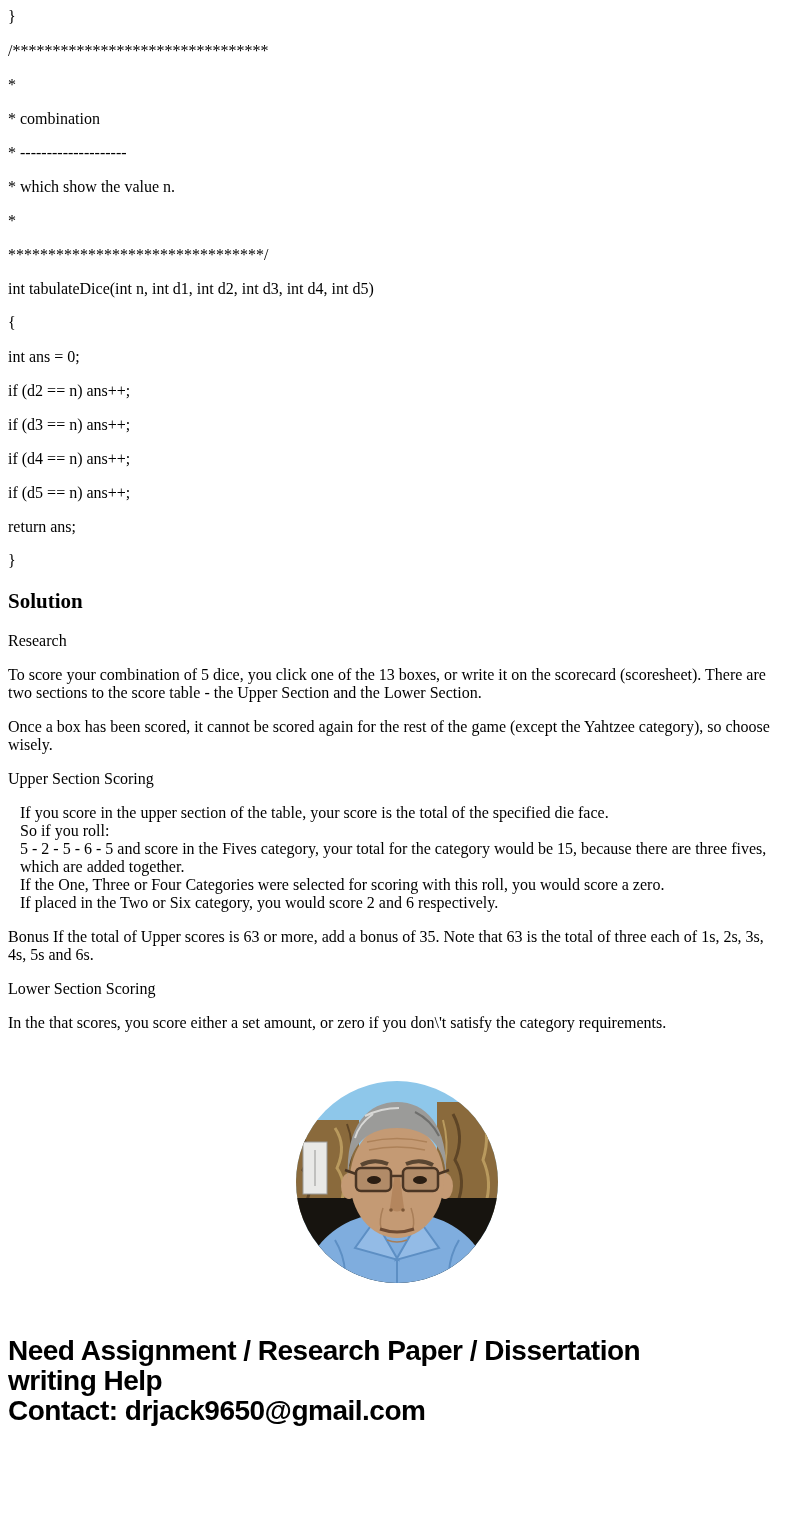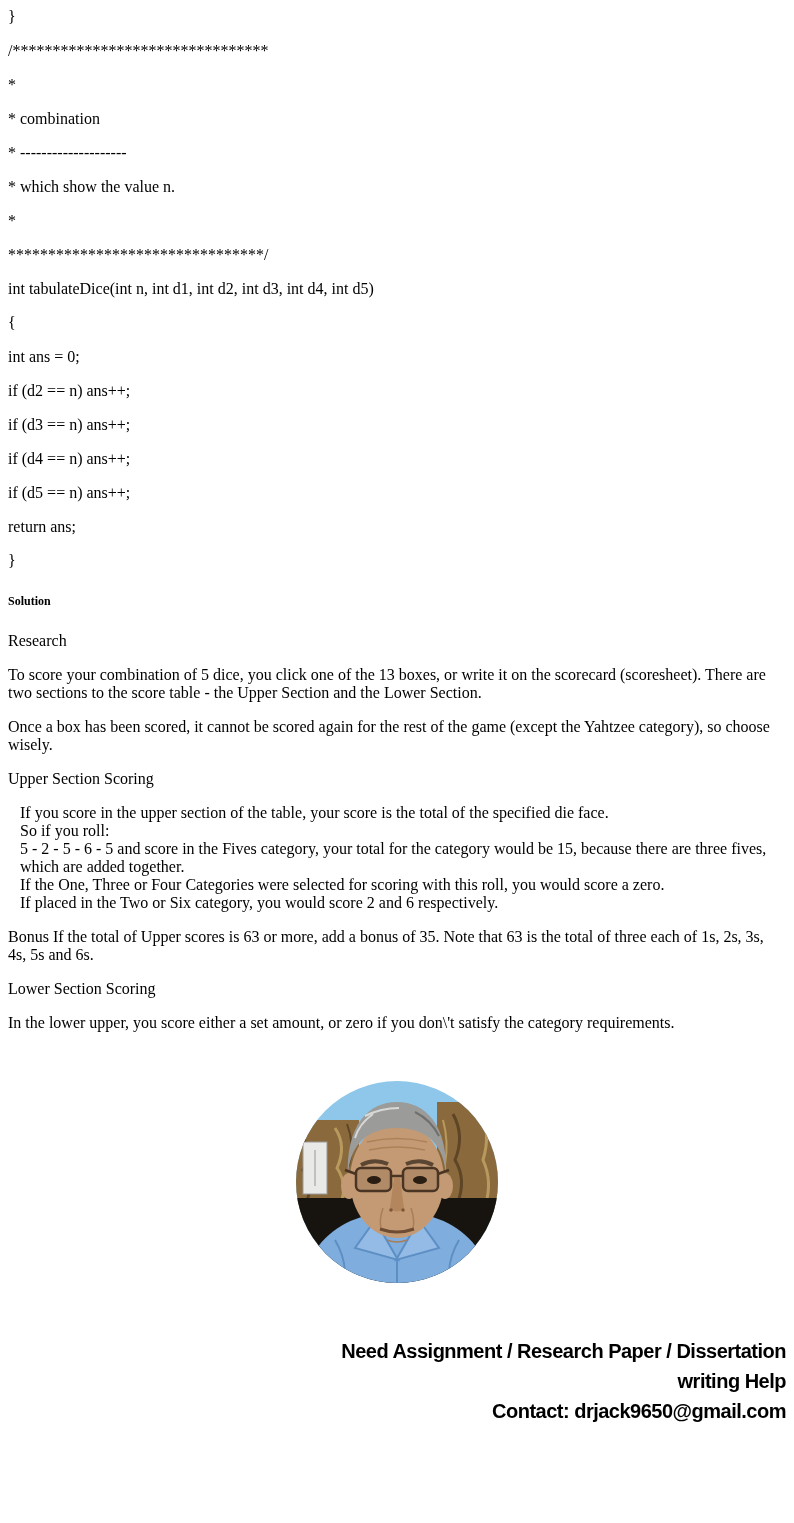--- a/index.html
+++ b/index.html
@@ -21,42 +21,42 @@
     line-height: 18px;
     white-space: pre-wrap;
   }
   p.line:first-child { margin-top: 0; }
   p.para {
     margin: 16px 0;
     line-height: 18px;
   }
   p.pre { white-space: pre-line; margin-left: 12px; }
   h3.solution-heading {
-    font-size: 12px;
+    font-size: 21px;
     line-height: 22px;
     margin: 20px 0;
     font-weight: bold;
   }
   .avatar-wrap {
     display: flex;
     justify-content: center;
     margin-top: 48px;
   }
   .avatar-svg {
     width: 204px;
     height: 204px;
     display: block;
   }
   .footer {
     margin-top: 52px;
     margin-bottom: 22px;
-    text-align: right;
+    text-align: left;
     font-family: "Liberation Sans", sans-serif;
     font-weight: bold;
-    font-size: 20px;
+    font-size: 28px;
     line-height: 30px;
     letter-spacing: -0.5px;
   }
 </style>
 </head>
 <body>
 
 <main>
 
   <section>
@@ -85,21 +85,21 @@
     <p class="para">To score your combination of 5 dice, you click one of the 13 boxes, or write it on the scorecard (scoresheet). There are two sections to the score table - the Upper Section and the Lower Section.</p>
     <p class="para">Once a box has been scored, it cannot be scored again for the rest of the game (except the Yahtzee category), so choose wisely.</p>
     <p class="para">Upper Section Scoring</p>
     <p class="para pre">If you score in the upper section of the table, your score is the total of the specified die face.
 So if you roll:
 5 - 2 - 5 - 6 - 5 and score in the Fives category, your total for the category would be 15, because there are three fives, which are added together.
 If the One, Three or Four Categories were selected for scoring with this roll, you would score a zero.
 If placed in the Two or Six category, you would score 2 and 6 respectively.</p>
     <p class="para">Bonus If the total of Upper scores is 63 or more, add a bonus of 35. Note that 63 is the total of three each of 1s, 2s, 3s, 4s, 5s and 6s.</p>
     <p class="para">Lower Section Scoring</p>
-    <p class="para">In the lower upper, you score either a set amount, or zero if you don\'t satisfy the category requirements.</p>
+    <p class="para">In the that scores, you score either a set amount, or zero if you don\'t satisfy the category requirements.</p>
   </section>
 
   <div class="avatar-wrap">
     <svg class="avatar-svg" viewBox="0 0 204 204" aria-hidden="true">
       <defs>
         <clipPath id="avatarClip">
             <circle cx="102" cy="102" r="101"></circle>
           </clipPath>
       </defs>
       <g clip-path="url(#avatarClip)">

